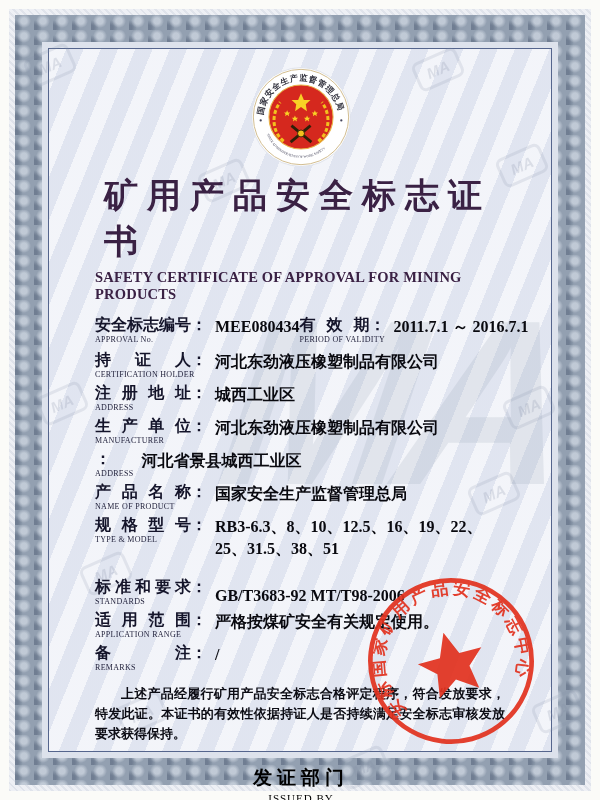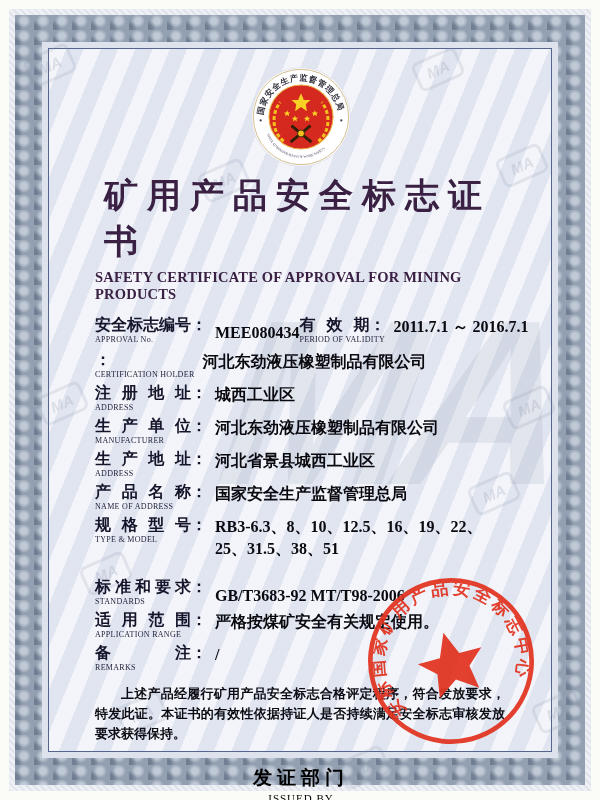--- a/index.html
+++ b/index.html
@@ -38,21 +38,21 @@
   .row{display:flex;align-items:flex-start;margin-bottom:4px;}
   .lblwrap{flex:none;}
   .cnline{display:flex;align-items:baseline;font-weight:700;font-size:16px;}
   .lbl-cn{display:inline-block;width:96px;text-align:justify;text-align-last:justify;}
   .lbl-cn.narrow{width:70px;}
   .lbl-colon{display:inline-block;}
   .lbl-en{font-size:8px;color:#23233d;letter-spacing:.3px;margin-top:-1px;font-weight:400;}
   .val{flex:1;font-weight:700;font-size:16px;color:#09090f;padding-left:8px;padding-top:1px;line-height:1.35;}
   .toprow{display:flex;margin-bottom:6px;}
   .toprow .half{display:flex;}
-  .toprow .half.left{width:53%;align-items:flex-end;}
+  .toprow .half.left{width:53%;}
   .toprow .val{flex:none;}
   .row.gap-before{margin-top:18px;align-items:flex-end;}
 
   .statement{margin-top:12px;font-size:13px;font-weight:700;color:#0c0c14;
              line-height:1.55;text-indent:2em;text-align:justify;padding-right:2px;}
   .issued{margin-top:20px;text-align:center;color:#000000;}
   .issued-cn{font-size:19px;font-weight:700;letter-spacing:5px;}
   .issued-en{font-size:11px;letter-spacing:1px;margin-top:1px;text-align:center;}
 
   
@@ -137,20 +137,21 @@
           </div>
           <div class="lbl-en">PERIOD OF VALIDITY</div>
         </div>
         <div class="val">2011.7.1 ～ 2016.7.1</div>
       </div>
     </div>
 
     <div class="row">
       <div class="lblwrap">
           <div class="cnline">
+            <span class="lbl-cn">持证人</span>
             <span class="lbl-colon">：</span>
           </div>
         <div class="lbl-en">CERTIFICATION HOLDER</div>
         </div>
       <div class="val">河北东劲液压橡塑制品有限公司</div>
     </div>
     <div class="row">
       <div class="lblwrap">
           <div class="cnline">
             <span class="lbl-cn">注册地址</span>
@@ -166,34 +167,33 @@
             <span class="lbl-cn">生产单位</span>
             <span class="lbl-colon">：</span>
           </div>
         <div class="lbl-en">MANUFACTURER</div>
         </div>
       <div class="val">河北东劲液压橡塑制品有限公司</div>
     </div>
     <div class="row">
       <div class="lblwrap">
           <div class="cnline">
-            <span class="lbl-cn">生产地址</span>
             <span class="lbl-colon">：</span>
           </div>
         <div class="lbl-en">ADDRESS</div>
         </div>
       <div class="val">河北省景县城西工业区</div>
     </div>
     <div class="row">
       <div class="lblwrap">
           <div class="cnline">
             <span class="lbl-cn">产品名称</span>
             <span class="lbl-colon">：</span>
           </div>
-        <div class="lbl-en">NAME OF ADDRESS</div>
+        <div class="lbl-en">NAME OF PRODUCT</div>
         </div>
       <div class="val">国家安全生产监督管理总局</div>
     </div>
     <div class="row">
       <div class="lblwrap">
           <div class="cnline">
             <span class="lbl-cn">规格型号</span>
             <span class="lbl-colon">：</span>
           </div>
         <div class="lbl-en">TYPE &amp; MODEL</div>

